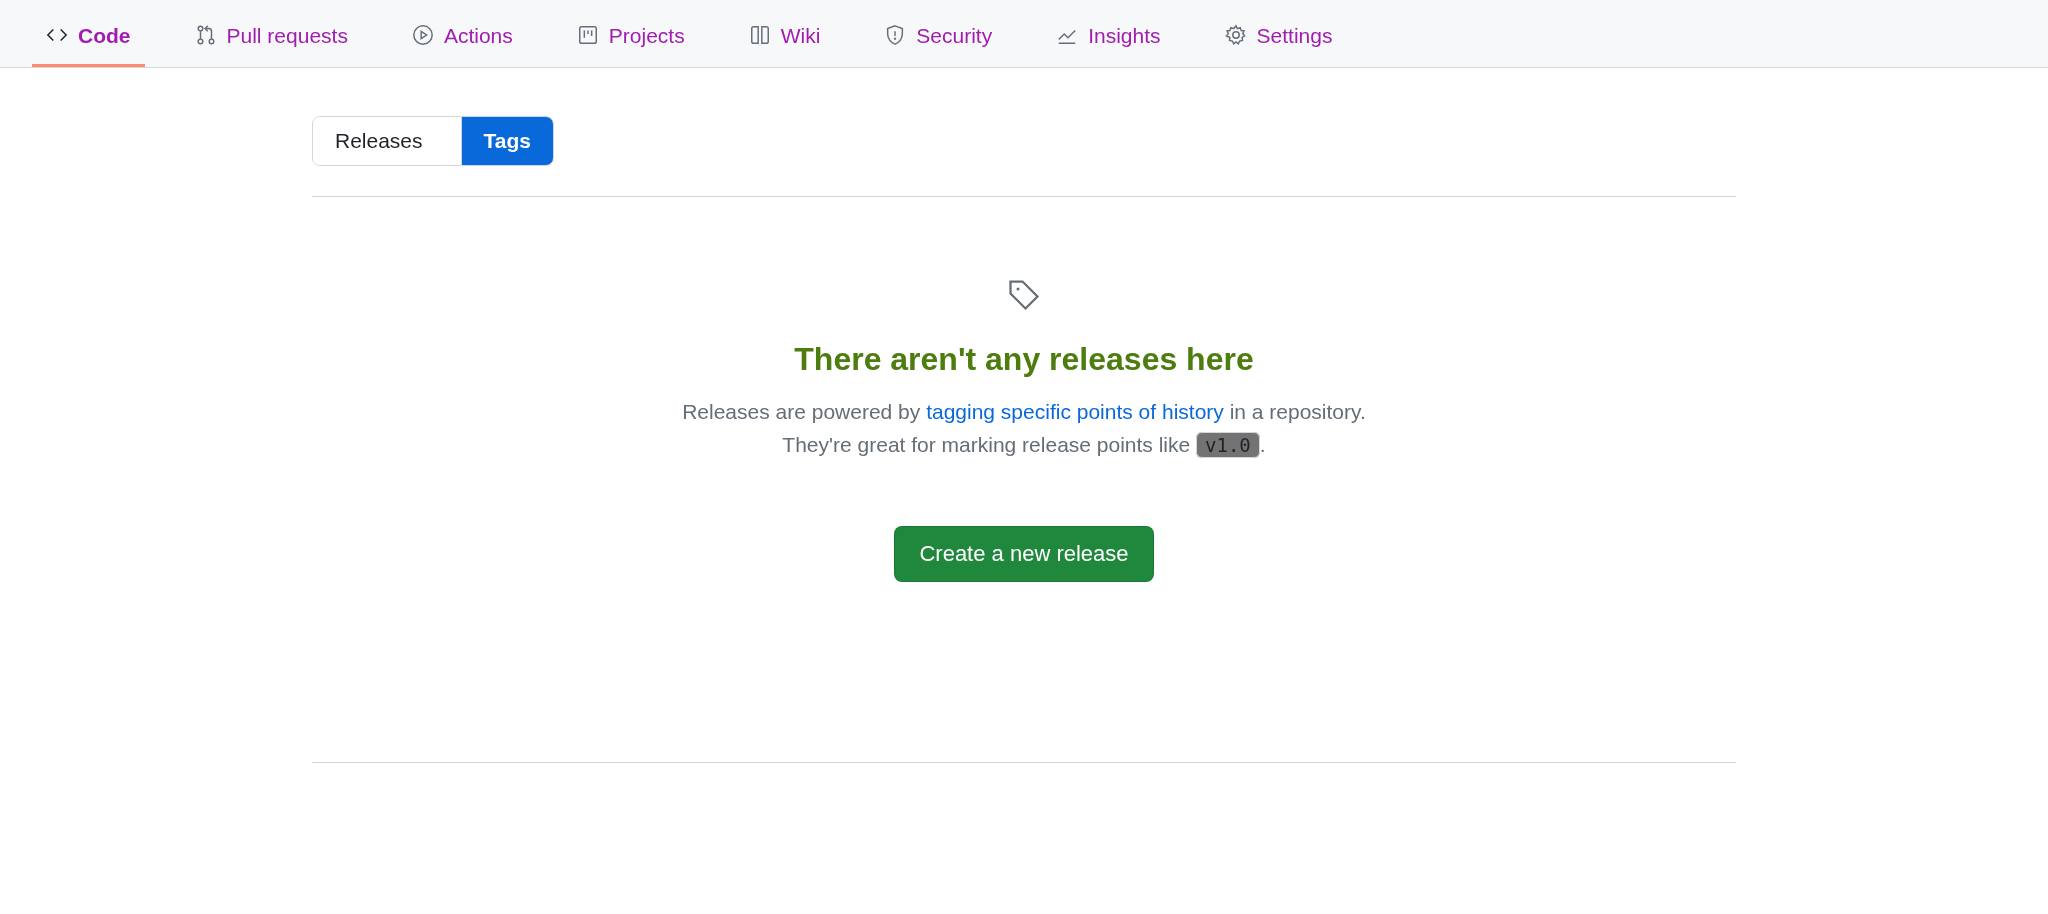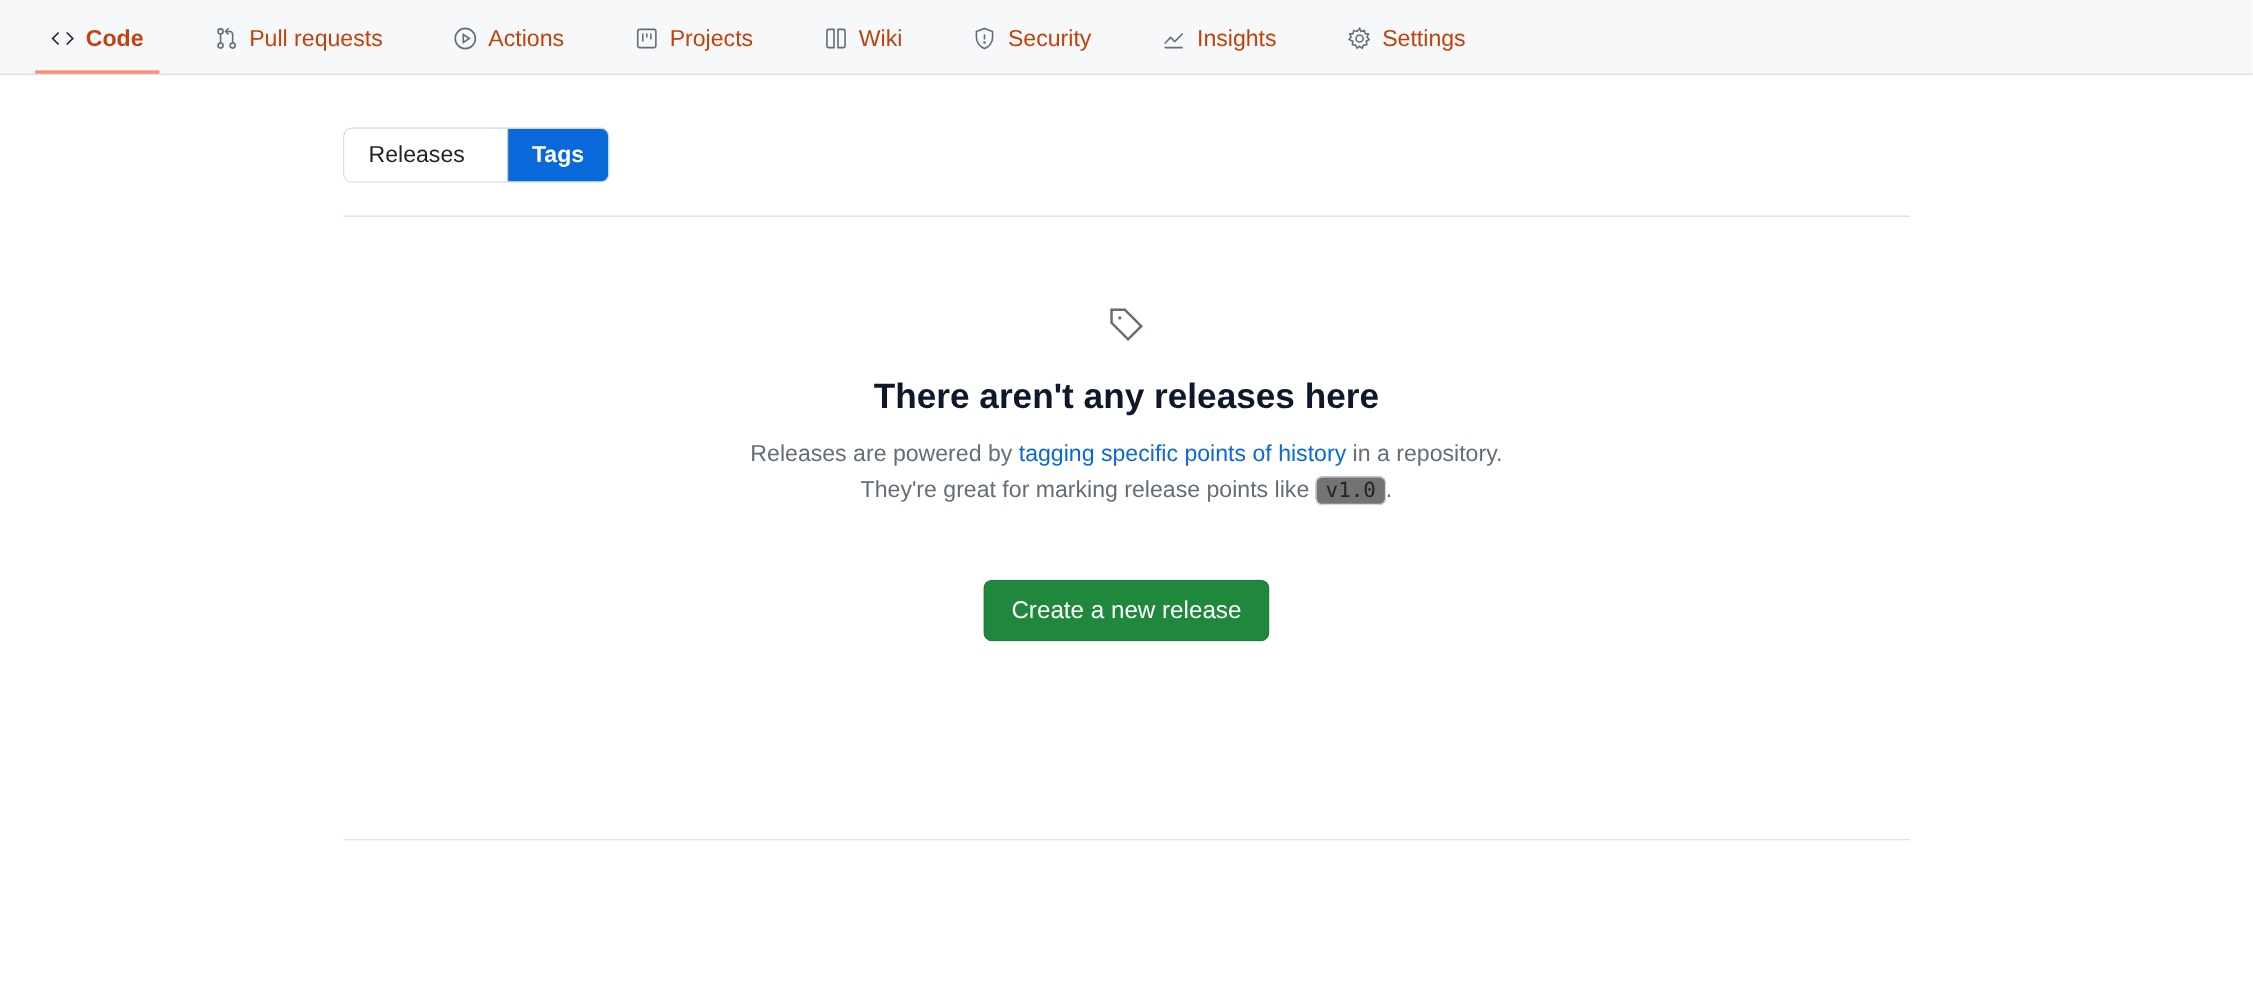--- a/index.html
+++ b/index.html
@@ -19,21 +19,21 @@
     gap: 8px;
     height: 68px;
     align-items: flex-end;
   }
   .repo-nav-item {
     display: inline-flex;
     align-items: center;
     gap: 10px;
     padding: 12px 14px 18px 14px;
     font-size: 21px;
-    color: #c2410c;
+    color: #a21caf;
     cursor: pointer;
     border-bottom: 3px solid transparent;
     margin-right: 28px;
     line-height: 1;
   }
   .repo-nav-item.selected {
     font-weight: 600;
     border-bottom-color: #fd8c73;
   }
   .repo-nav-item svg {
@@ -86,21 +86,21 @@
     height: 36px;
     stroke: #656d76;
     fill: none;
     stroke-width: 1.5;
     margin-bottom: 24px;
   }
   .blankslate h2 {
     font-size: 32px;
     font-weight: 600;
     margin: 0 0 18px 0;
-    color: #0f172a;
+    color: #4d7c0f;
   }
   .blankslate p {
     font-size: 21px;
     color: #656d76;
     margin: 17px;
     line-height: 1.55;
   }
   .blankslate a.inline {
     color: #0969da;
     text-decoration: none;

